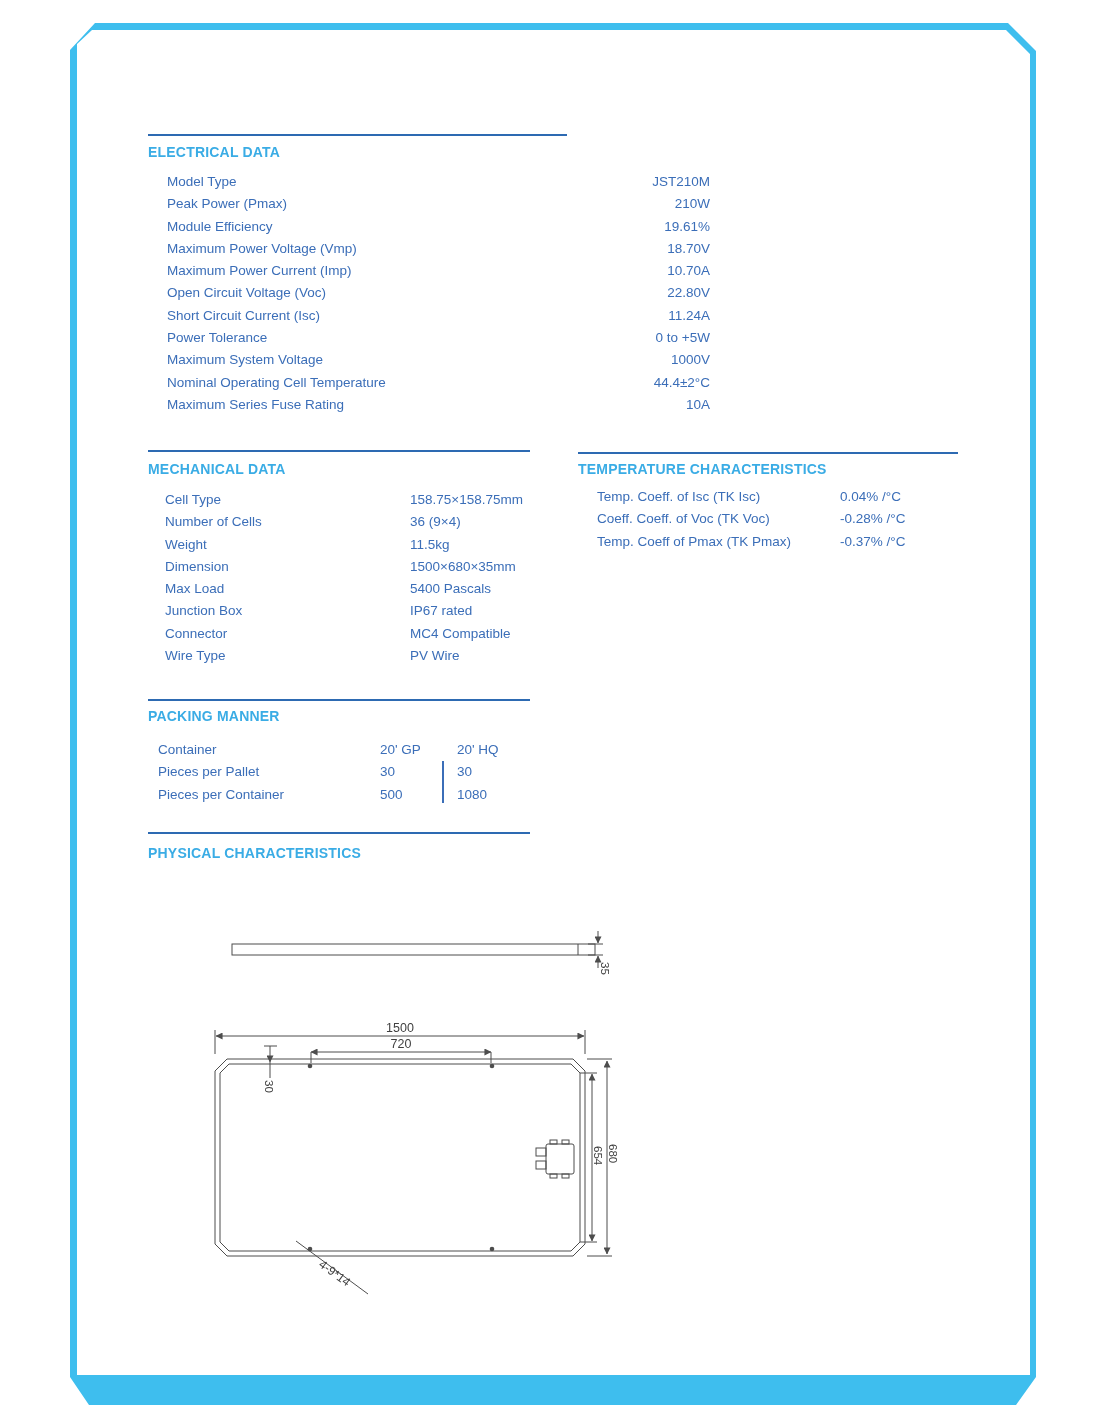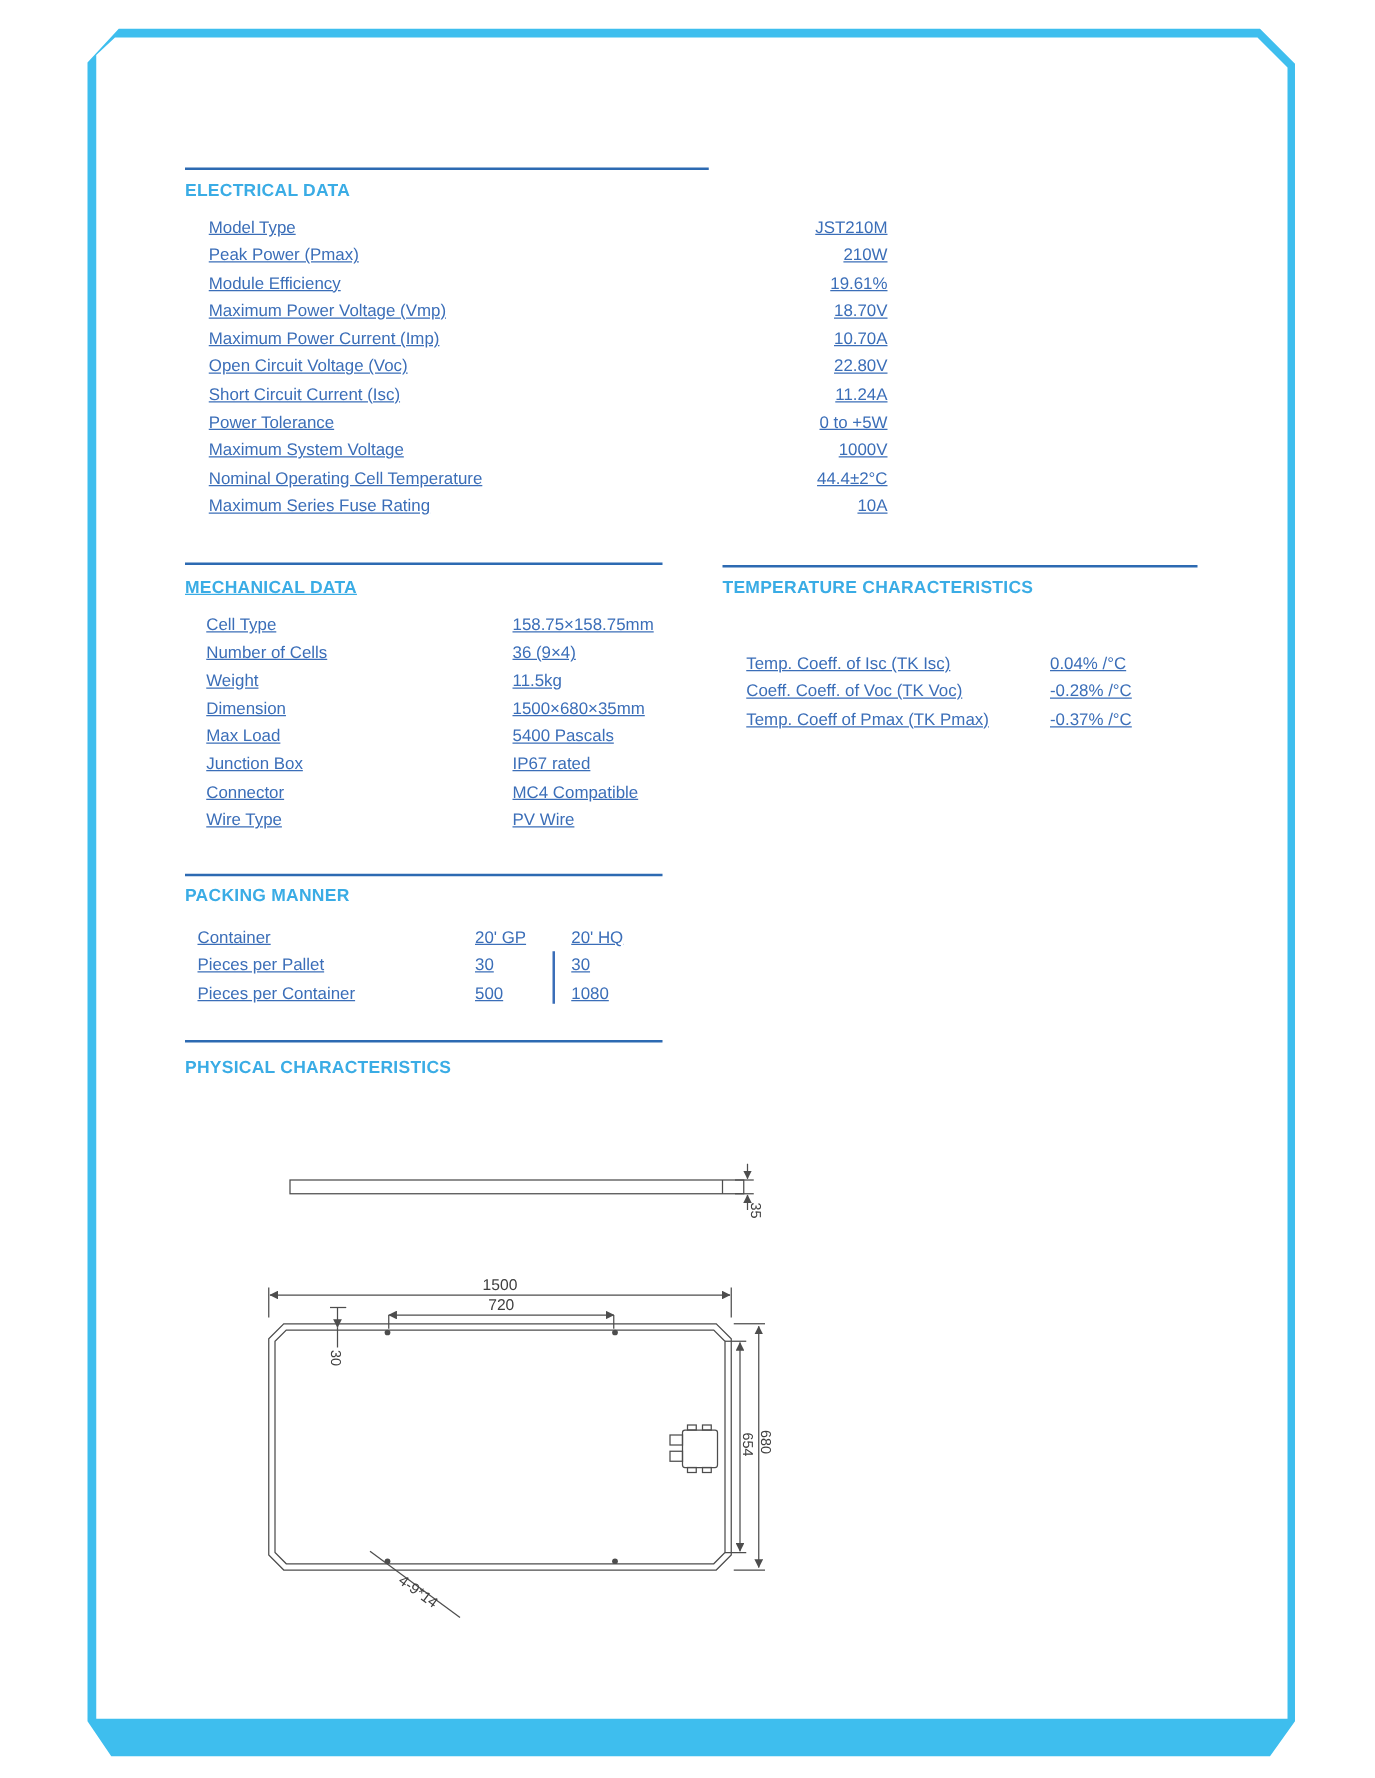--- a/index.html
+++ b/index.html
@@ -13,34 +13,34 @@
   .page{
     position:relative;width:1100px;height:1422px;background:#fff;overflow:hidden;
     font-family:"Liberation Sans","DejaVu Sans",sans-serif;
   }
   .canvas{position:absolute;left:0;top:0;width:1100px;height:1422px;}
   .section{position:absolute;}
   .rule{position:absolute;left:0;top:0;height:2px;width:100%;background:var(--rule);}
   .sec-title{position:absolute;left:0;font-weight:bold;font-size:14px;letter-spacing:.2px;color:var(--heading);white-space:nowrap;}
   .rows{position:absolute;left:0;width:100%;}
   .spec-row{position:relative;height:22.3px;line-height:22.3px;font-size:13.5px;color:var(--body);}
-  .cell{position:absolute;top:0;white-space:nowrap;text-decoration:underline;}
+  .cell{position:absolute;top:0;white-space:nowrap;}
   #sec-electrical{left:148px;top:134px;width:419px;}
   #sec-electrical .sec-title{top:10px;}
   #sec-electrical .rows{top:37px;}
   #sec-electrical .cell-label{left:19px;}
   #sec-electrical .cell-value{left:342px;width:220px;text-align:right;}
   #sec-mechanical{left:148px;top:450px;width:382px;}
-  #sec-mechanical .sec-title{top:11px;text-decoration:underline;}
+  #sec-mechanical .sec-title{top:11px;}
   #sec-mechanical .rows{top:39px;}
   #sec-mechanical .cell-label{left:17px;}
   #sec-mechanical .cell-value{left:262px;}
   #sec-temperature{left:578px;top:452px;width:380px;}
   #sec-temperature .sec-title{top:9px;}
-  #sec-temperature .rows{top:68px;}
+  #sec-temperature .rows{top:34px;}
   #sec-temperature .cell-label{left:19px;}
   #sec-temperature .cell-value{left:262px;}
   #sec-packing{left:148px;top:699px;width:382px;}
   #sec-packing .sec-title{top:9px;}
   #sec-packing .rows{top:40px;}
   #sec-packing .cell-label{left:10px;}
   #sec-packing .cell-gp{left:232px;}
   #sec-packing .cell-hq{left:309px;}
   .packing-divider{position:absolute;left:294px;top:62px;width:2px;height:42px;background:var(--body);}
   #sec-physical{left:148px;top:832px;width:382px;}

